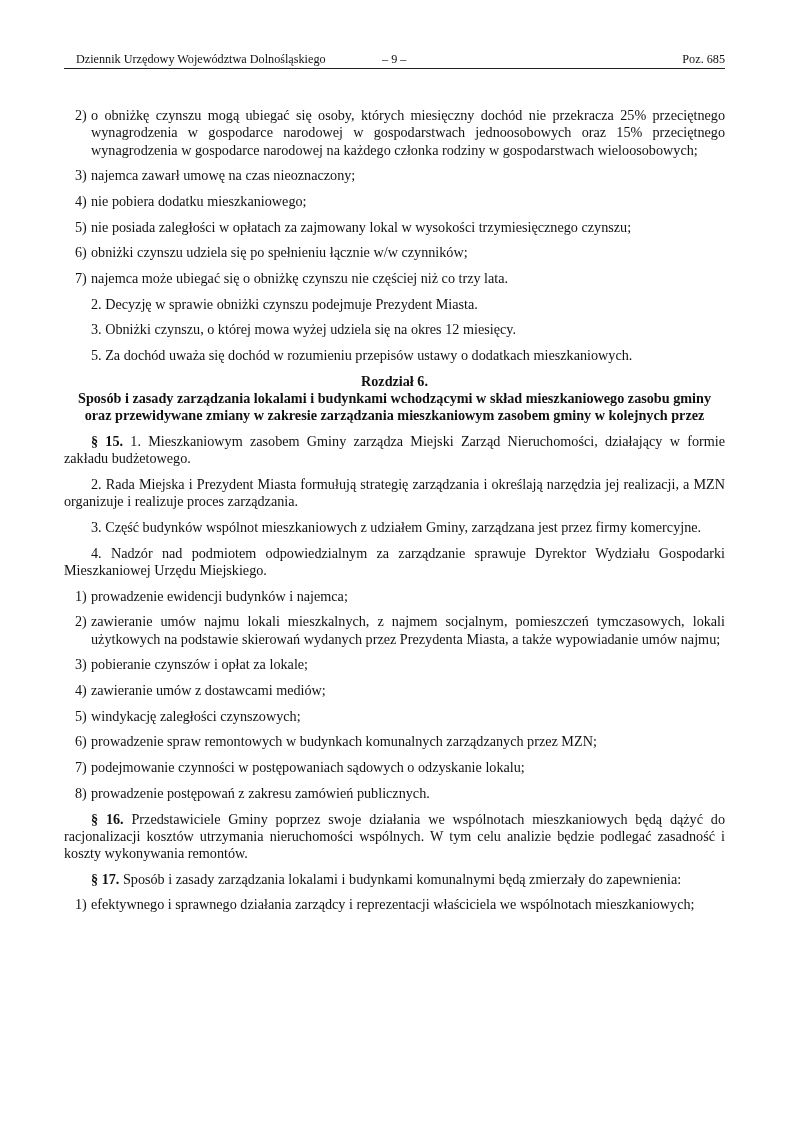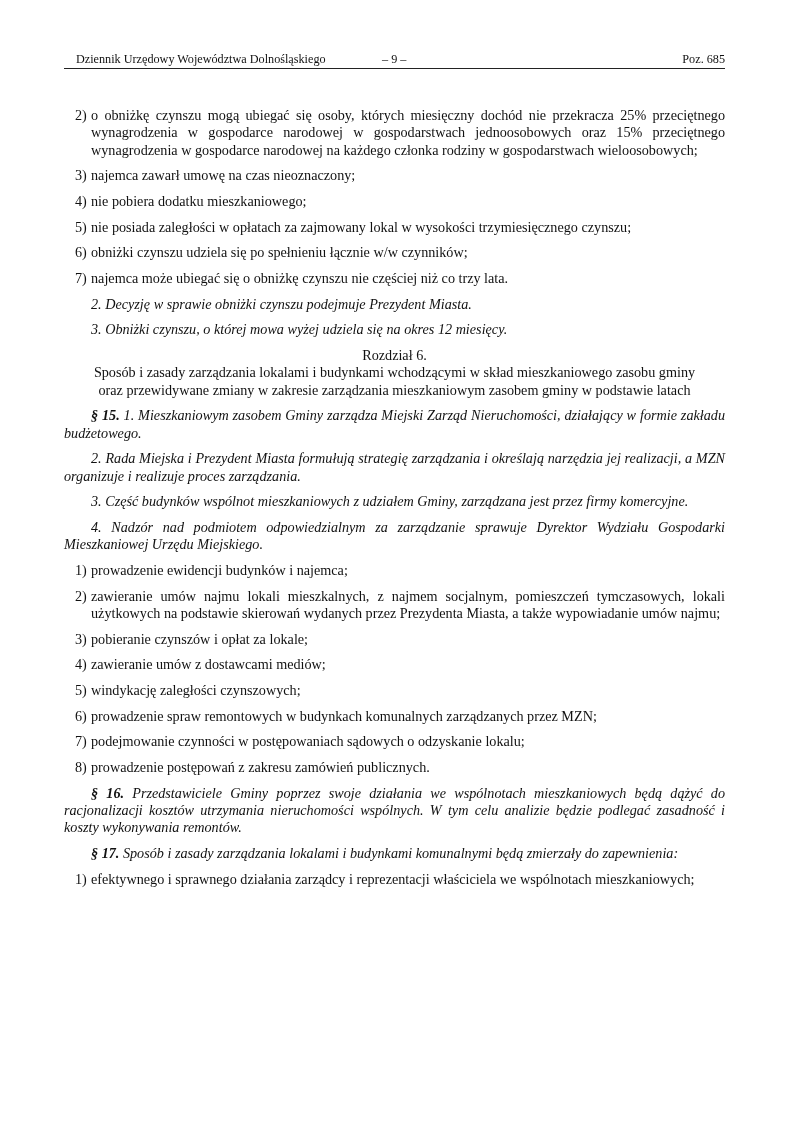--- a/index.html
+++ b/index.html
@@ -7,22 +7,22 @@
          font-family: "Liberation Serif", "DejaVu Serif", serif; color: #111; }
   .header { position: absolute; left: 64px; top: 50px; width: 661px; height: 18px;
             font-size: 12.2px; border-bottom: 1.4px solid #222; }
   .header .left { position: absolute; left: 12px; top: 2px; }
   .header .center { position: absolute; left: 318px; top: 2px; }
   .header .right { position: absolute; right: 0; top: 2px; }
   .content { position: absolute; left: 64px; top: 107px; width: 661px; font-size: 14.2px; line-height: 17.3px; }
   .item { position: relative; padding-left: 27px; text-align: justify; margin-bottom: 8.4px; }
   .item .num { position: absolute; left: 11px; top: 0; }
   .item .txt { display: block; }
-  .para { text-indent: 27px; text-align: justify; margin-bottom: 8.4px; font-style: italic; }
-  .chapter { text-align: center; font-weight: normal; margin-bottom: 8.4px; }
+  .para { text-indent: 27px; text-align: justify; margin-bottom: 8.4px; }
+  .chapter { text-align: center; font-weight: bold; margin-bottom: 8.4px; }
   .chapter div { line-height: 17.3px; }
   .just { text-align: justify; text-align-last: left; }
   b.sec { font-weight: bold; }
 </style>
 </head>
 <body>
 
 <div class="header">
   <span class="left">Dziennik Urzędowy Województwa Dolnośląskiego</span>
   <span class="center">– 9 –</span>
@@ -51,25 +51,26 @@
     <span class="num">6)</span>
     <span class="txt">obniżki czynszu udziela się po spełnieniu łącznie w/w czynników;</span>
   </div>
   <div class="item">
     <span class="num">7)</span>
     <span class="txt">najemca może ubiegać się o obniżkę czynszu nie częściej niż co trzy lata.</span>
   </div>
 
   <div class="para just">2. Decyzję w sprawie obniżki czynszu podejmuje Prezydent Miasta.</div>
   <div class="para just">3. Obniżki czynszu, o której mowa wyżej udziela się na okres 12 miesięcy.</div>
+  <div class="para just">5. Za dochód uważa się dochód w rozumieniu przepisów ustawy o dodatkach mieszkaniowych.</div>
 
   <div class="chapter">
     <div>Rozdział 6.</div>
     <div>Sposób i zasady zarządzania lokalami i budynkami wchodzącymi w skład mieszkaniowego zasobu gminy</div>
-    <div>oraz przewidywane zmiany w zakresie zarządzania mieszkaniowym zasobem gminy w podstawie latach</div>
+    <div>oraz przewidywane zmiany w zakresie zarządzania mieszkaniowym zasobem gminy w kolejnych przez</div>
   </div>
 
   <div class="para just"><b class="sec">§ 15.</b><span> 1. Mieszkaniowym zasobem Gminy zarządza Miejski Zarząd Nieruchomości, działający w formie zakładu budżetowego.</span></div>
   <div class="para just">2. Rada Miejska i Prezydent Miasta formułują strategię zarządzania i określają narzędzia jej realizacji, a MZN organizuje i realizuje proces zarządzania.</div>
   <div class="para just">3. Część budynków wspólnot mieszkaniowych z udziałem Gminy, zarządzana jest przez firmy komercyjne.</div>
   <div class="para just">4. Nadzór nad podmiotem odpowiedzialnym za zarządzanie sprawuje Dyrektor Wydziału Gospodarki Mieszkaniowej Urzędu Miejskiego.</div>
 
   <div class="item">
     <span class="num">1)</span>
     <span class="txt">prowadzenie ewidencji budynków i najemca;</span>

